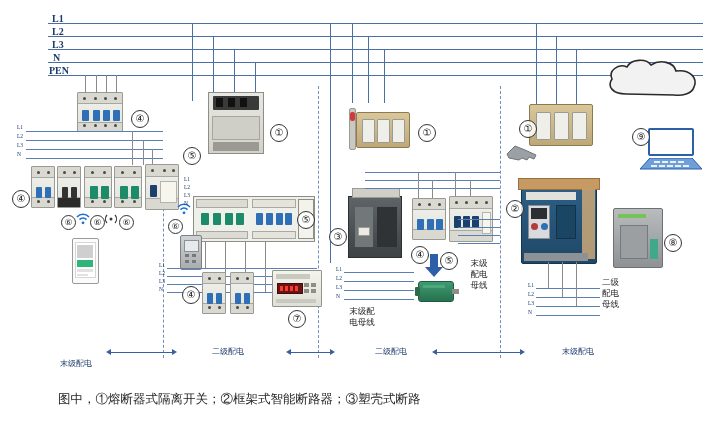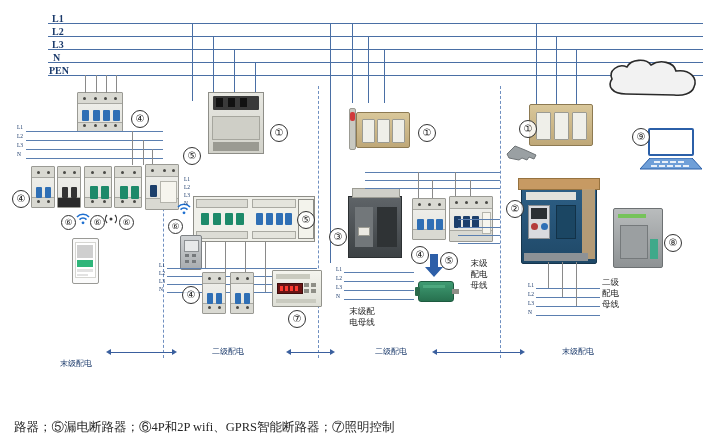--- a/index.html
+++ b/index.html
@@ -485,15 +485,15 @@
   <div class="arrowhead r" style="left:330px;top:349px;"></div>
 
   <div class="zonetxt" style="left:375px;top:346px;">二级配电</div>
   <div class="arrowline" style="left:436px;top:352px;width:86px;"></div>
   <div class="arrowhead l" style="left:432px;top:349px;"></div>
   <div class="arrowhead r" style="left:520px;top:349px;"></div>
 
   <div class="zonetxt" style="left:562px;top:346px;">末级配电</div>
 
 
-  <div class="cap" style="left:14px;top:419px;">路器；⑤漏电断路器；⑥4P和2P wifi、GPRS智能断路器；⑦照明控制</div>
+  <div class="cap" style="left:58px;top:391px;">图中，①熔断器式隔离开关；②框架式智能断路器；③塑壳式断路</div>
 
 </div>
 
 </body></html>

